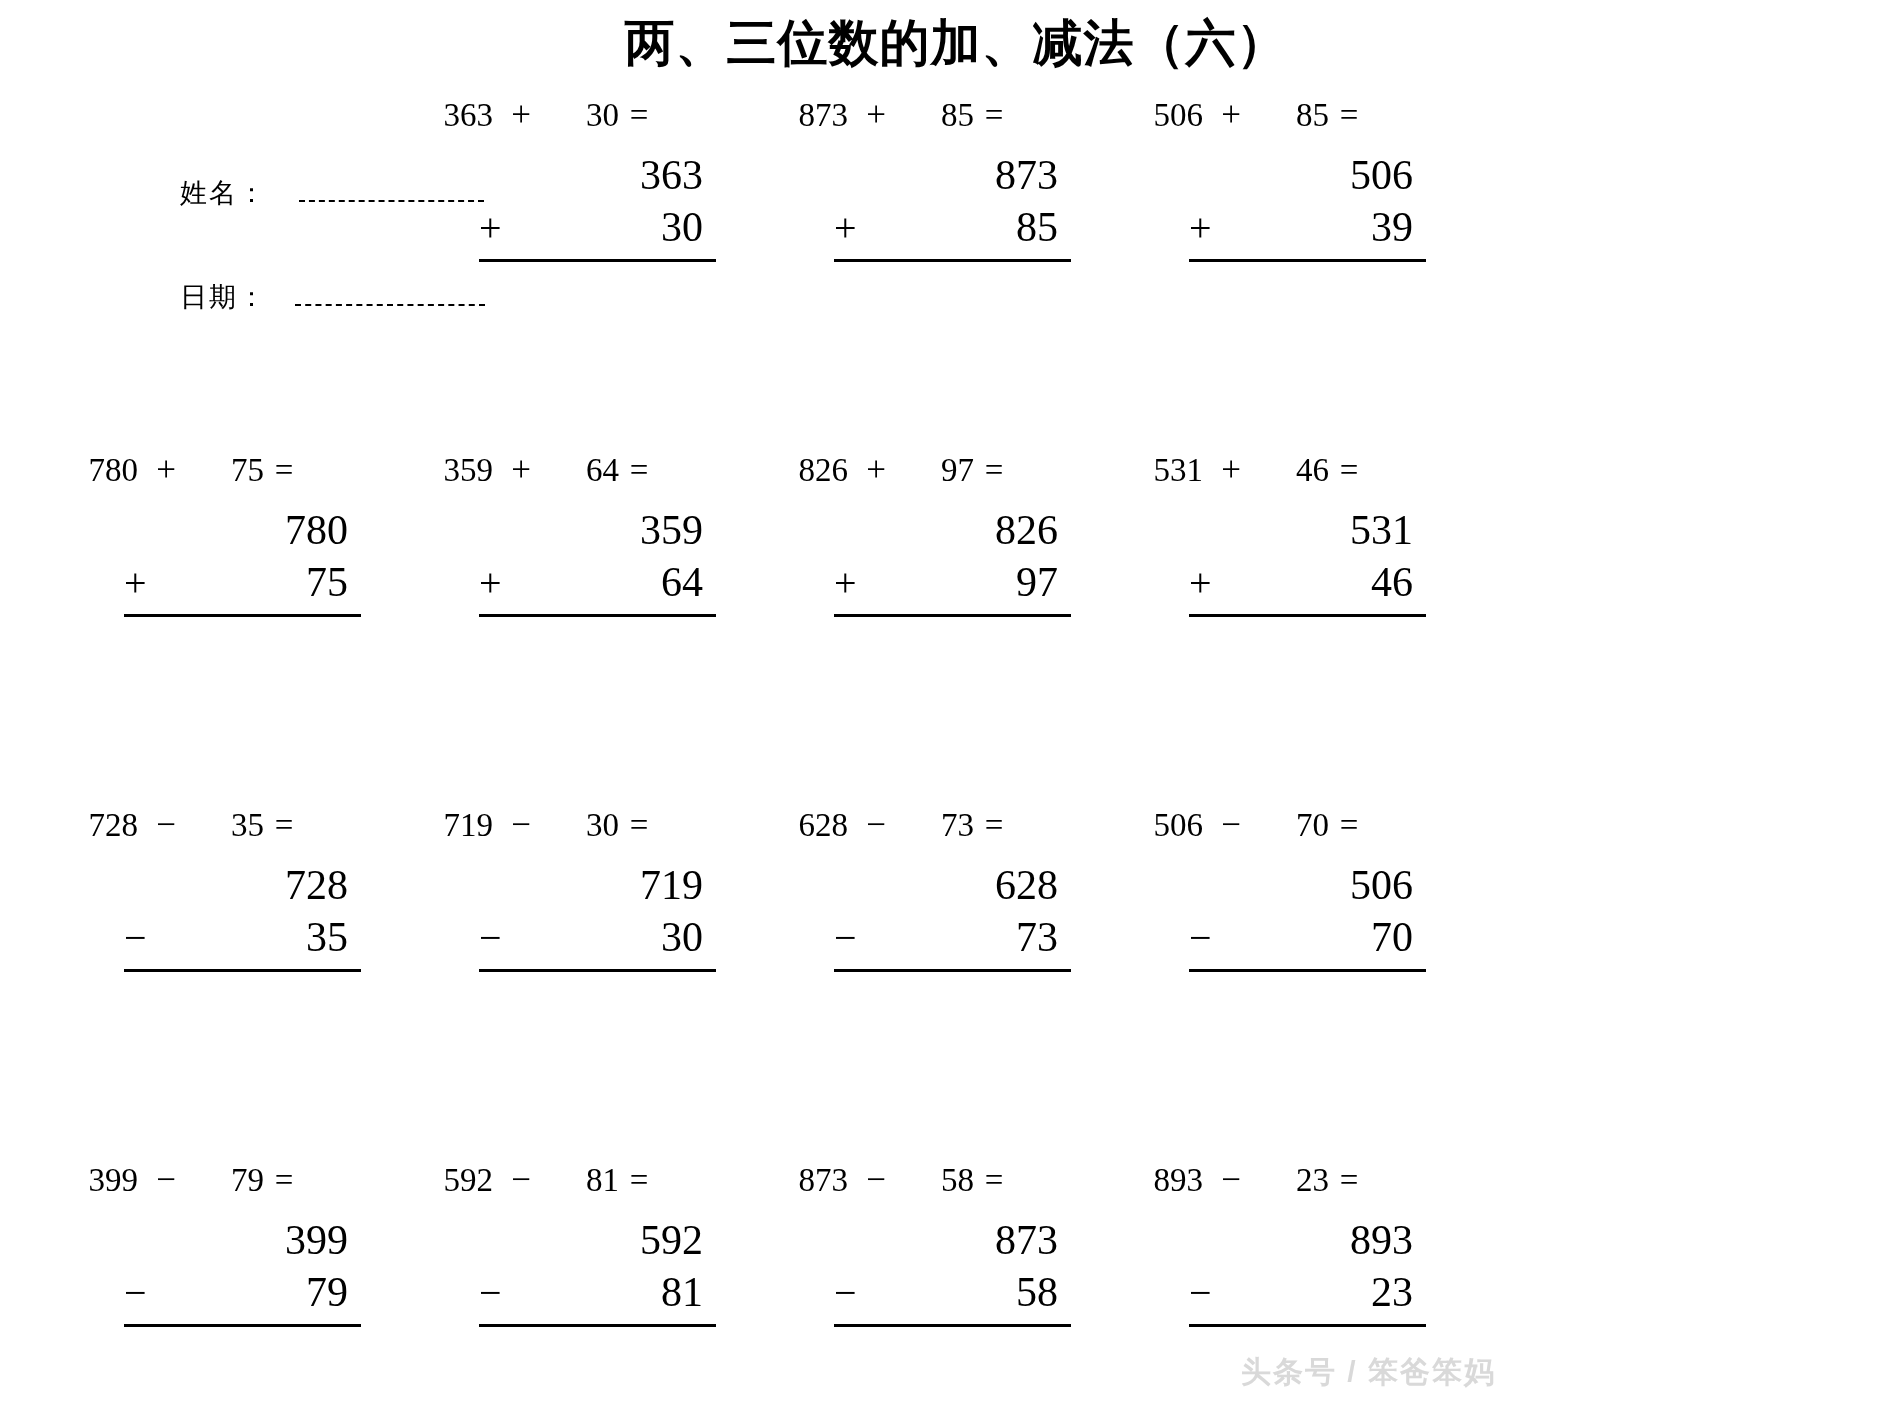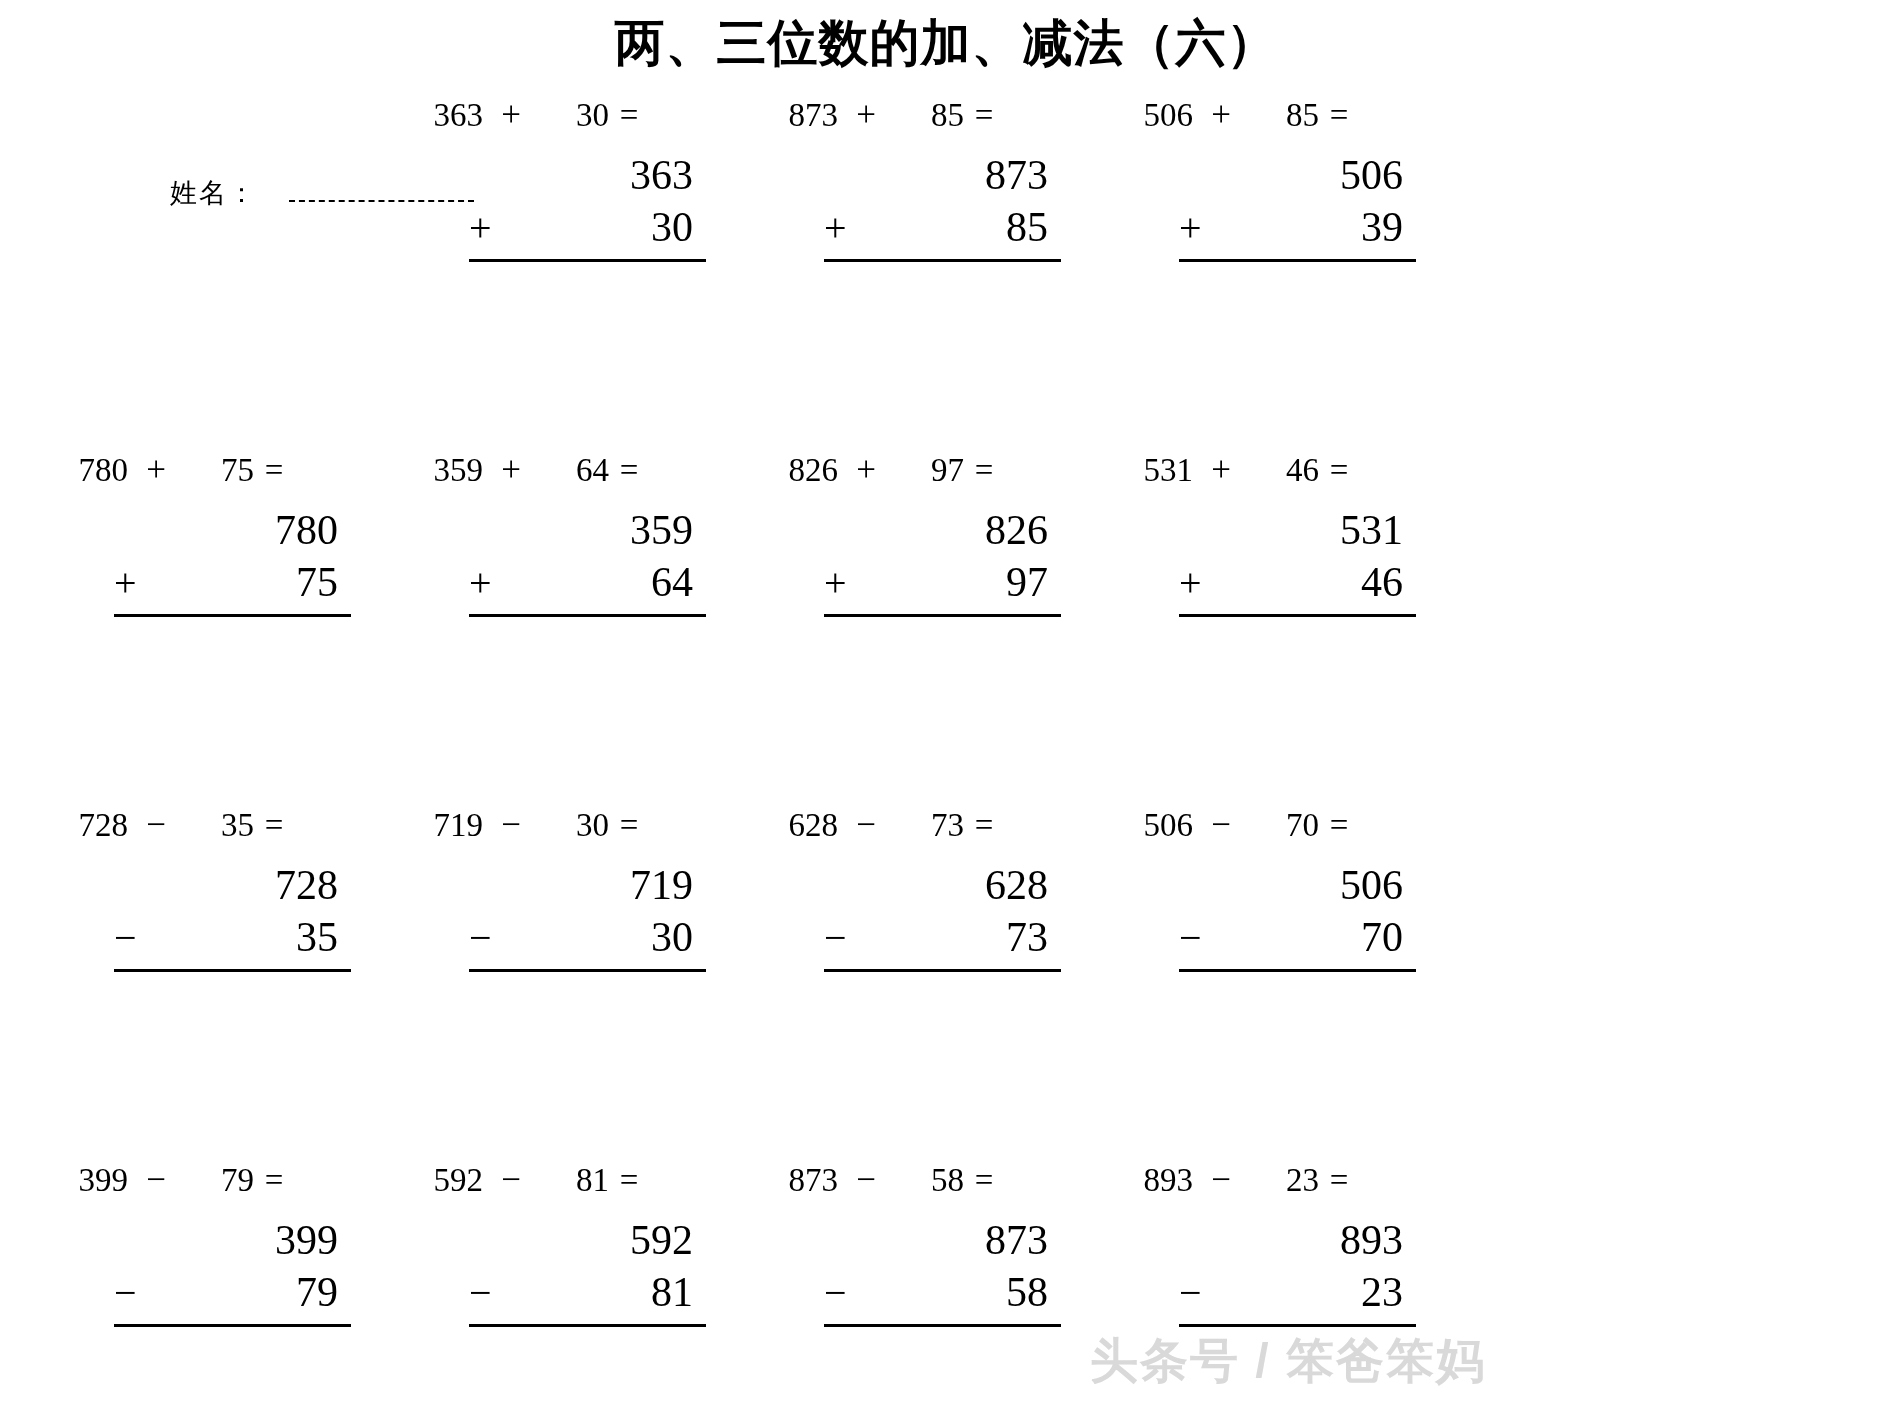--- a/index.html
+++ b/index.html
@@ -12,20 +12,21 @@
     height: 1419px;
     position: relative;
     font-family: "Liberation Serif", "DejaVu Serif", serif;
     color: #000000;
     overflow: hidden;
   }
   .page {
     position: relative;
     width: 1524px;
     height: 1419px;
+    margin-left: 10px;
   }
   .title {
     position: absolute;
     top: 10px;
     left: 0;
     width: 1892px;
     text-align: center;
     font-family: "Liberation Sans", "DejaVu Sans", sans-serif;
     font-weight: bold;
     font-size: 50px;
@@ -137,39 +138,43 @@
     border-bottom: 3px solid #000;
     width: 237px;
     margin-top: 4px;
   }
 
   .watermark {
     position: absolute;
     right: 38px;
     bottom: 26px;
     font-family: "Liberation Sans", "DejaVu Sans", sans-serif;
-    font-size: 48px;
+    font-size: 30px;
     color: #d9d9d9;
     font-weight: bold;
     letter-spacing: 2px;
     white-space: nowrap;
   }
 </style>
 </head>
 <body>
 
 <div class="page">
 
   <div class="title">两、三位数的加、减法（六）</div>
 
   <div class="info-block">
     <div class="info-row">
       <span class="info-label">姓名：</span>
       <span class="dash-line"></span>
     </div>
+    <div class="info-row">
+      <span class="info-label">日期：</span>
+      <span class="dash-line short"></span>
+    </div>
   </div>
 
   <div class="grid">
 
     <div class="row">
       <div class="cell empty"></div>
       <div class="cell">
         <div class="horizontal">
           <span class="h-a">363</span>
           <span class="h-op">+</span>

